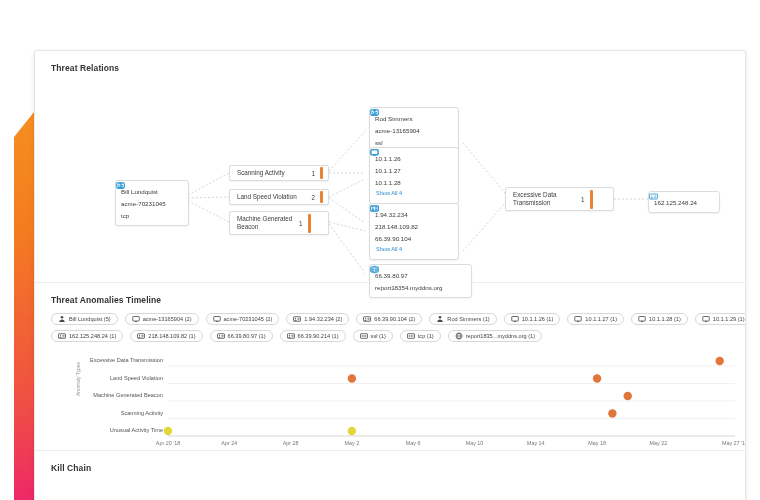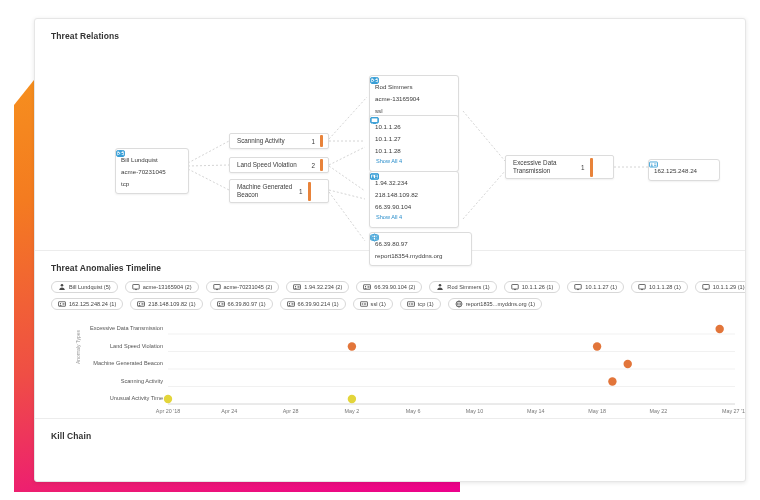--- a/index.html
+++ b/index.html
@@ -2,21 +2,21 @@
 <html><head>
 <meta charset="utf-8">
 <style>
   * { box-sizing: border-box; margin: 0; padding: 0; }
   html, body {
     width: 760px; height: 500px;
     background: #ffffff;
     font-family: "Liberation Sans", sans-serif;
     overflow: hidden;
   }
-  #root { position: relative; width: 760px; height: 408px; }
+  #root { position: relative; width: 760px; height: 408px; margin-top: 32px; }
 
   
   .gradient-shape {
     position: absolute;
     left: 14px; top: 60px;
     width: 446px; height: 432px;
     background: linear-gradient(170deg, #f6921e 0%, #f47b20 28%, #ef4e45 62%, #ec008c 100%);
     clip-path: polygon(0px 45px, 36px 0px, 446px 0px, 446px 432px, 0px 432px);
     z-index: 0;
   }

